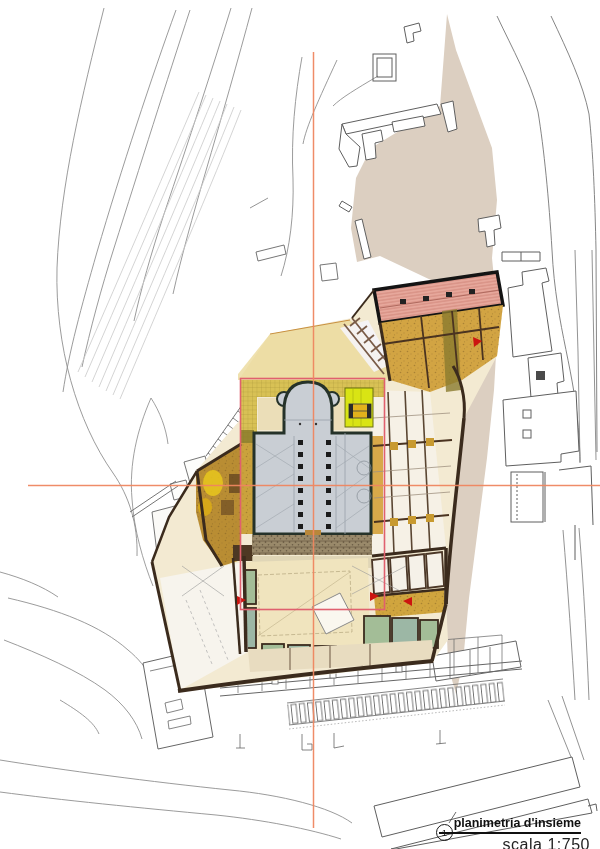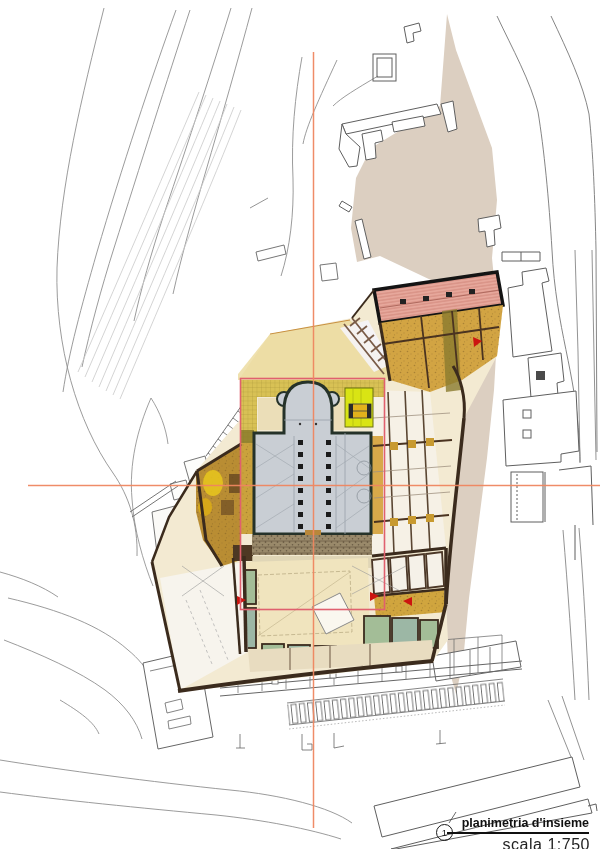--- a/index.html
+++ b/index.html
@@ -11,21 +11,21 @@
     overflow:hidden;font-family:"Liberation Sans",sans-serif;
   }
   #plan-svg{position:absolute;left:0;top:0;}
   .titleblock{position:absolute;left:430px;top:810px;width:168px;height:39px;}
   .num-circle{
     position:absolute;left:6px;top:14px;width:15px;height:15px;
     border:1.3px solid #1a1a1a;border-radius:50%;text-align:center;
     font-size:9.5px;line-height:15px;color:#1a1a1a;
   }
   .title-line{
-    position:absolute;right:9px;top:6px;width:142px;text-align:right;
+    position:absolute;right:17px;top:6px;width:142px;text-align:right;
     font-weight:bold;font-size:12.5px;color:var(--ink);
     border-bottom:2.4px solid var(--ink);padding-bottom:2px;white-space:nowrap;
   }
   .scale-line{
     position:absolute;right:8px;top:26px;font-size:16px;color:#222;
     letter-spacing:0.5px;
   }
   .scale-line span{padding-left:5px;}
 </style>
 </head>

